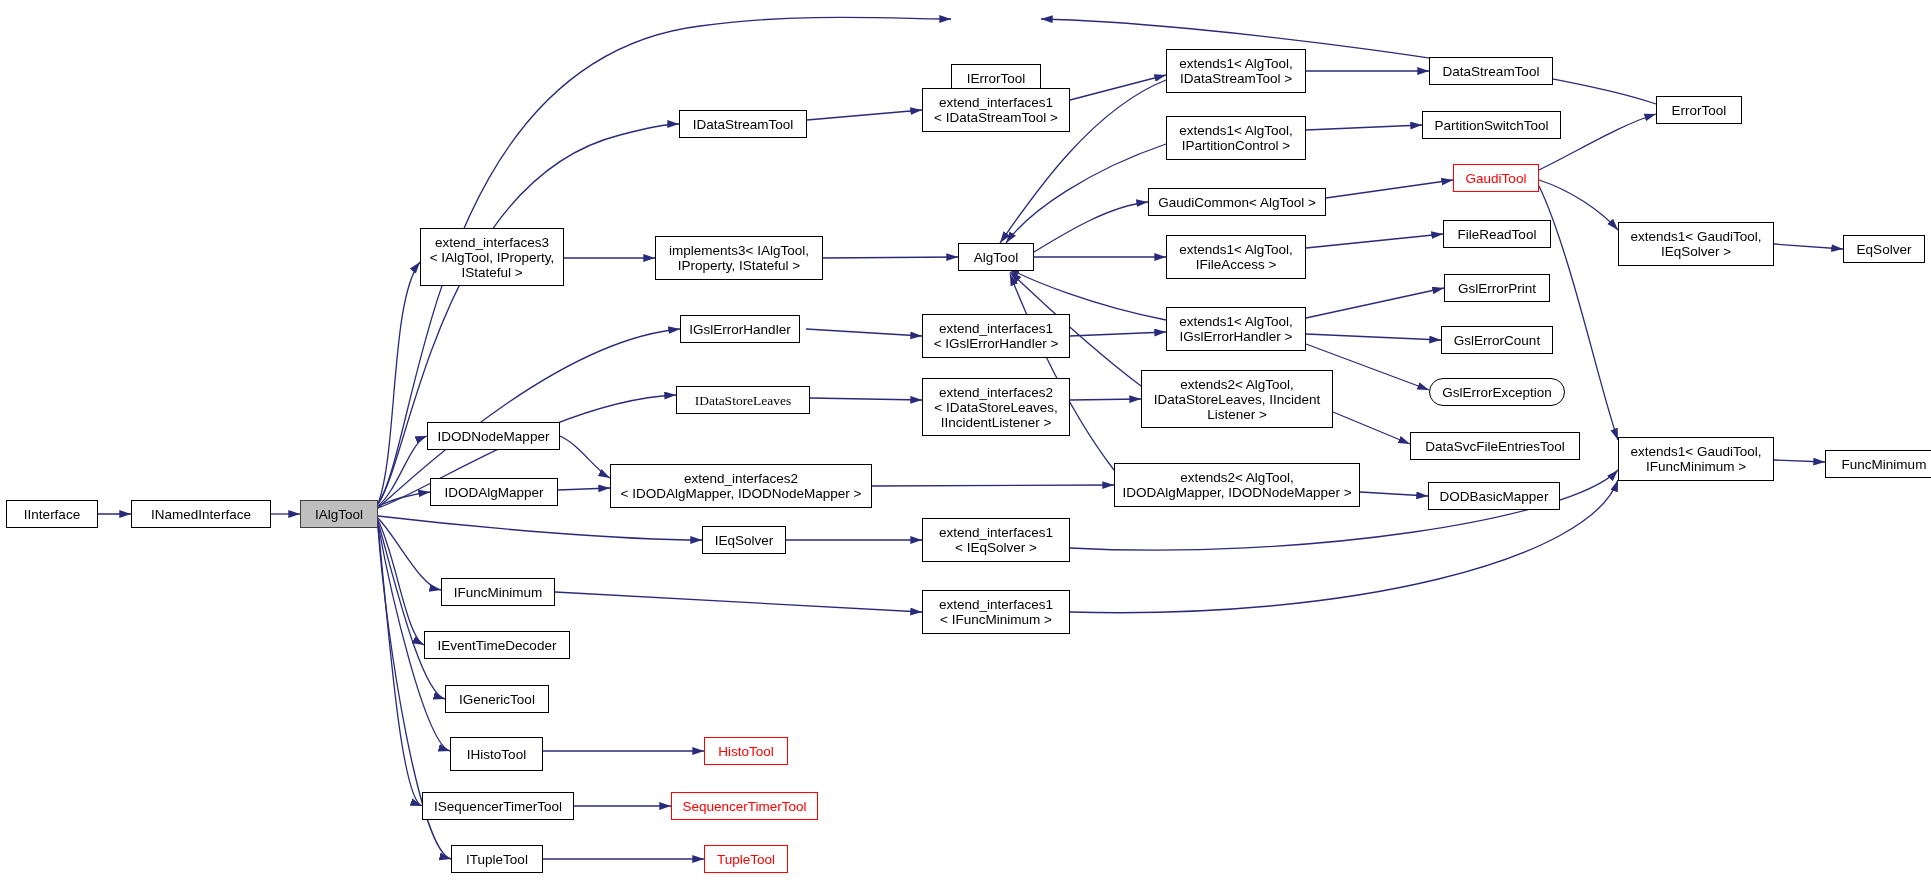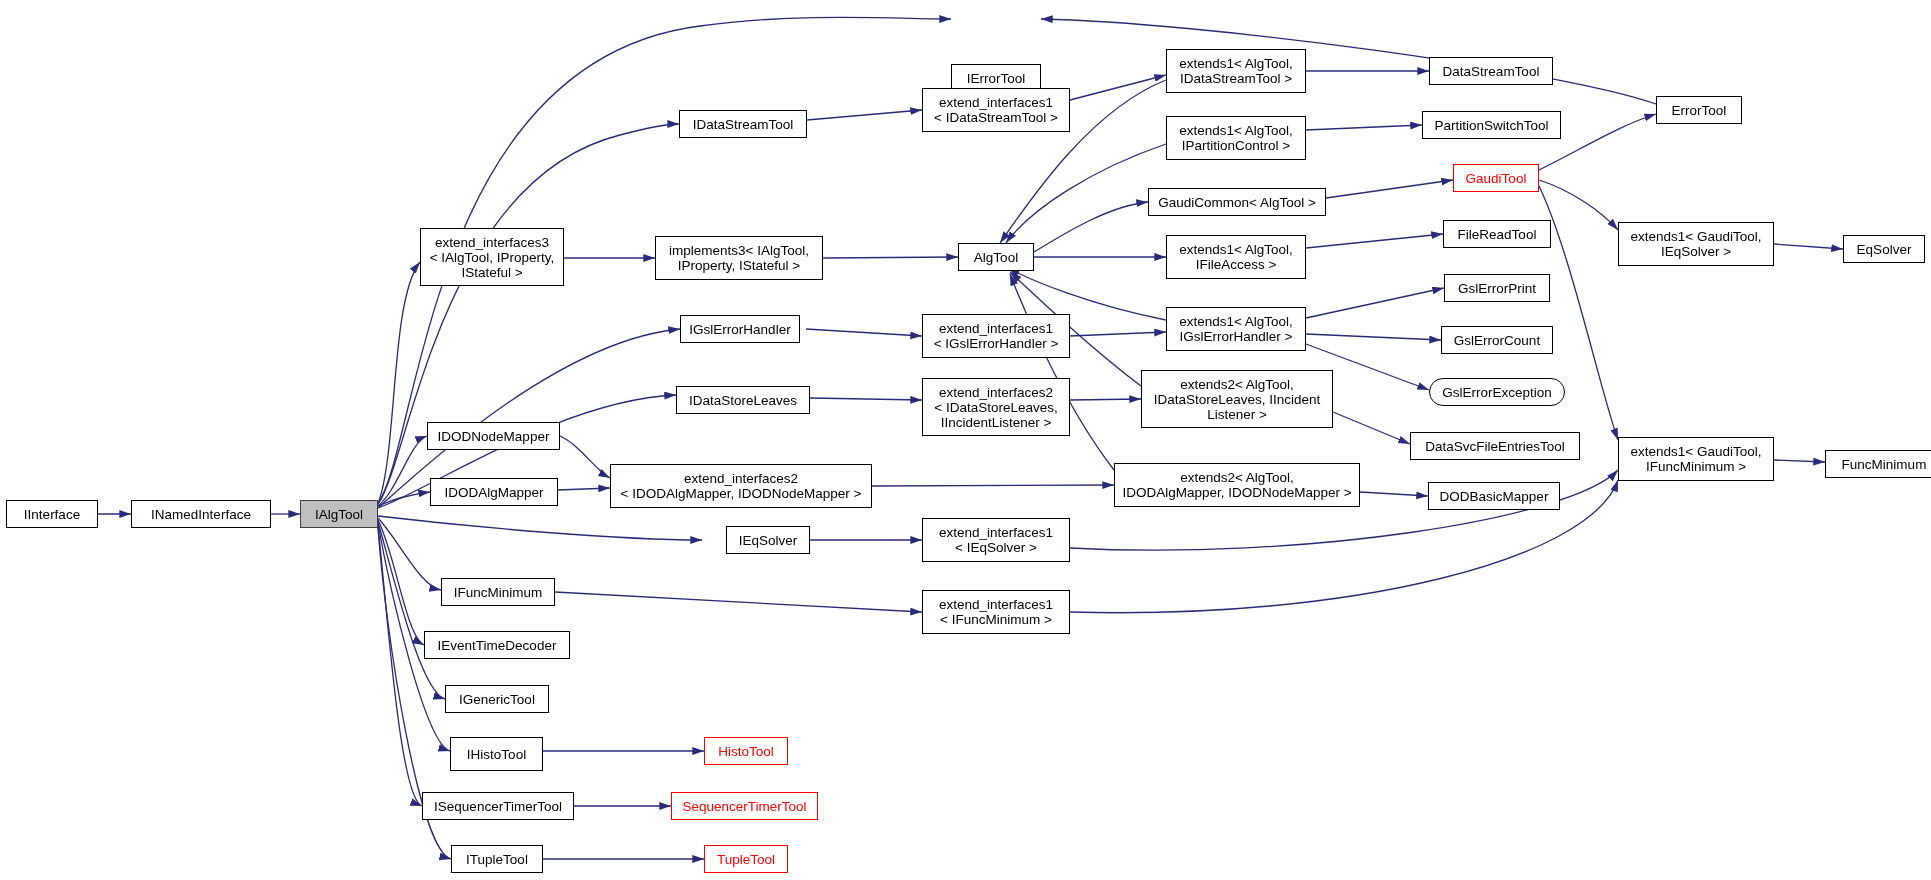--- a/index.html
+++ b/index.html
@@ -145,39 +145,39 @@
 IEqSolver &gt;</span></div>
       <div class="node" style="left: 1843px; top: 235px; width: 82px; height: 28px;"><span>EqSolver</span></div>
       <div class="node" style="left: 1444px; top: 274px; width: 106px; height: 28px;"><span>GslErrorPrint</span></div>
       <div class="node" style="left: 680px; top: 315px; width: 120px; height: 28px;"><span>IGslErrorHandler</span></div>
       <div class="node" style="left: 922px; top: 314px; width: 148px; height: 44px;"><span>extend_interfaces1
 &lt; IGslErrorHandler &gt;</span></div>
       <div class="node" style="left: 1166px; top: 307px; width: 140px; height: 44px;"><span>extends1&lt; AlgTool,
 IGslErrorHandler &gt;</span></div>
       <div class="node" style="left: 1441px; top: 326px; width: 112px; height: 28px;"><span>GslErrorCount</span></div>
       <div class="node" style="left: 1429px; top: 378px; width: 136px; height: 28px; border-radius: 14px;"><span>GslErrorException</span></div>
-      <div class="node" style="left: 676px; top: 386px; width: 134px; height: 28px;"><span>IDataStoreLeaves</span></div>
+      <div class="node" style="left: 676px; top: 386px; width: 134px; height: 28px; font-family: Liberation Serif, serif;"><span>IDataStoreLeaves</span></div>
       <div class="node" style="left: 922px; top: 378px; width: 148px; height: 58px;"><span>extend_interfaces2
 &lt; IDataStoreLeaves,
 IIncidentListener &gt;</span></div>
       <div class="node" style="left: 1141px; top: 370px; width: 192px; height: 58px;"><span>extends2&lt; AlgTool,
 IDataStoreLeaves, IIncident
 Listener &gt;</span></div>
       <div class="node" style="left: 1410px; top: 432px; width: 170px; height: 28px;"><span>DataSvcFileEntriesTool</span></div>
       <div class="node" style="left: 427px; top: 422px; width: 133px; height: 28px;"><span>IDODNodeMapper</span></div>
       <div class="node" style="left: 1618px; top: 437px; width: 156px; height: 44px;"><span>extends1&lt; GaudiTool,
 IFuncMinimum &gt;</span></div>
       <div class="node" style="left: 1825px; top: 450px; width: 118px; height: 28px;"><span>FuncMinimum</span></div>
       <div class="node" style="left: 430px; top: 478px; width: 128px; height: 28px;"><span>IDODAlgMapper</span></div>
       <div class="node" style="left: 610px; top: 464px; width: 262px; height: 44px;"><span>extend_interfaces2
 &lt; IDODAlgMapper, IDODNodeMapper &gt;</span></div>
       <div class="node" style="left: 1114px; top: 463px; width: 246px; height: 44px;"><span>extends2&lt; AlgTool,
 IDODAlgMapper, IDODNodeMapper &gt;</span></div>
       <div class="node" style="left: 1428px; top: 482px; width: 132px; height: 28px;"><span>DODBasicMapper</span></div>
-      <div class="node" style="left: 702px; top: 526px; width: 84px; height: 28px; margin-left: 24px;"><span>IEqSolver</span></div>
+      <div class="node" style="left: 702px; top: 526px; width: 84px; height: 28px;"><span>IEqSolver</span></div>
       <div class="node" style="left: 922px; top: 518px; width: 148px; height: 44px;"><span>extend_interfaces1
 &lt; IEqSolver &gt;</span></div>
       <div class="node" style="left: 441px; top: 578px; width: 114px; height: 28px;"><span>IFuncMinimum</span></div>
       <div class="node" style="left: 922px; top: 590px; width: 148px; height: 44px;"><span>extend_interfaces1
 &lt; IFuncMinimum &gt;</span></div>
       <div class="node" style="left: 424px; top: 631px; width: 146px; height: 28px;"><span>IEventTimeDecoder</span></div>
       <div class="node" style="left: 445px; top: 685px; width: 104px; height: 28px;"><span>IGenericTool</span></div>
       <div class="node" style="left: 450px; top: 737px; width: 93px; height: 34px;"><span>IHistoTool</span></div>
       <div class="node red" style="left: 704px; top: 737px; width: 84px; height: 28px;"><span>HistoTool</span></div>
       <div class="node" style="left: 422px; top: 792px; width: 152px; height: 28px;"><span>ISequencerTimerTool</span></div>

